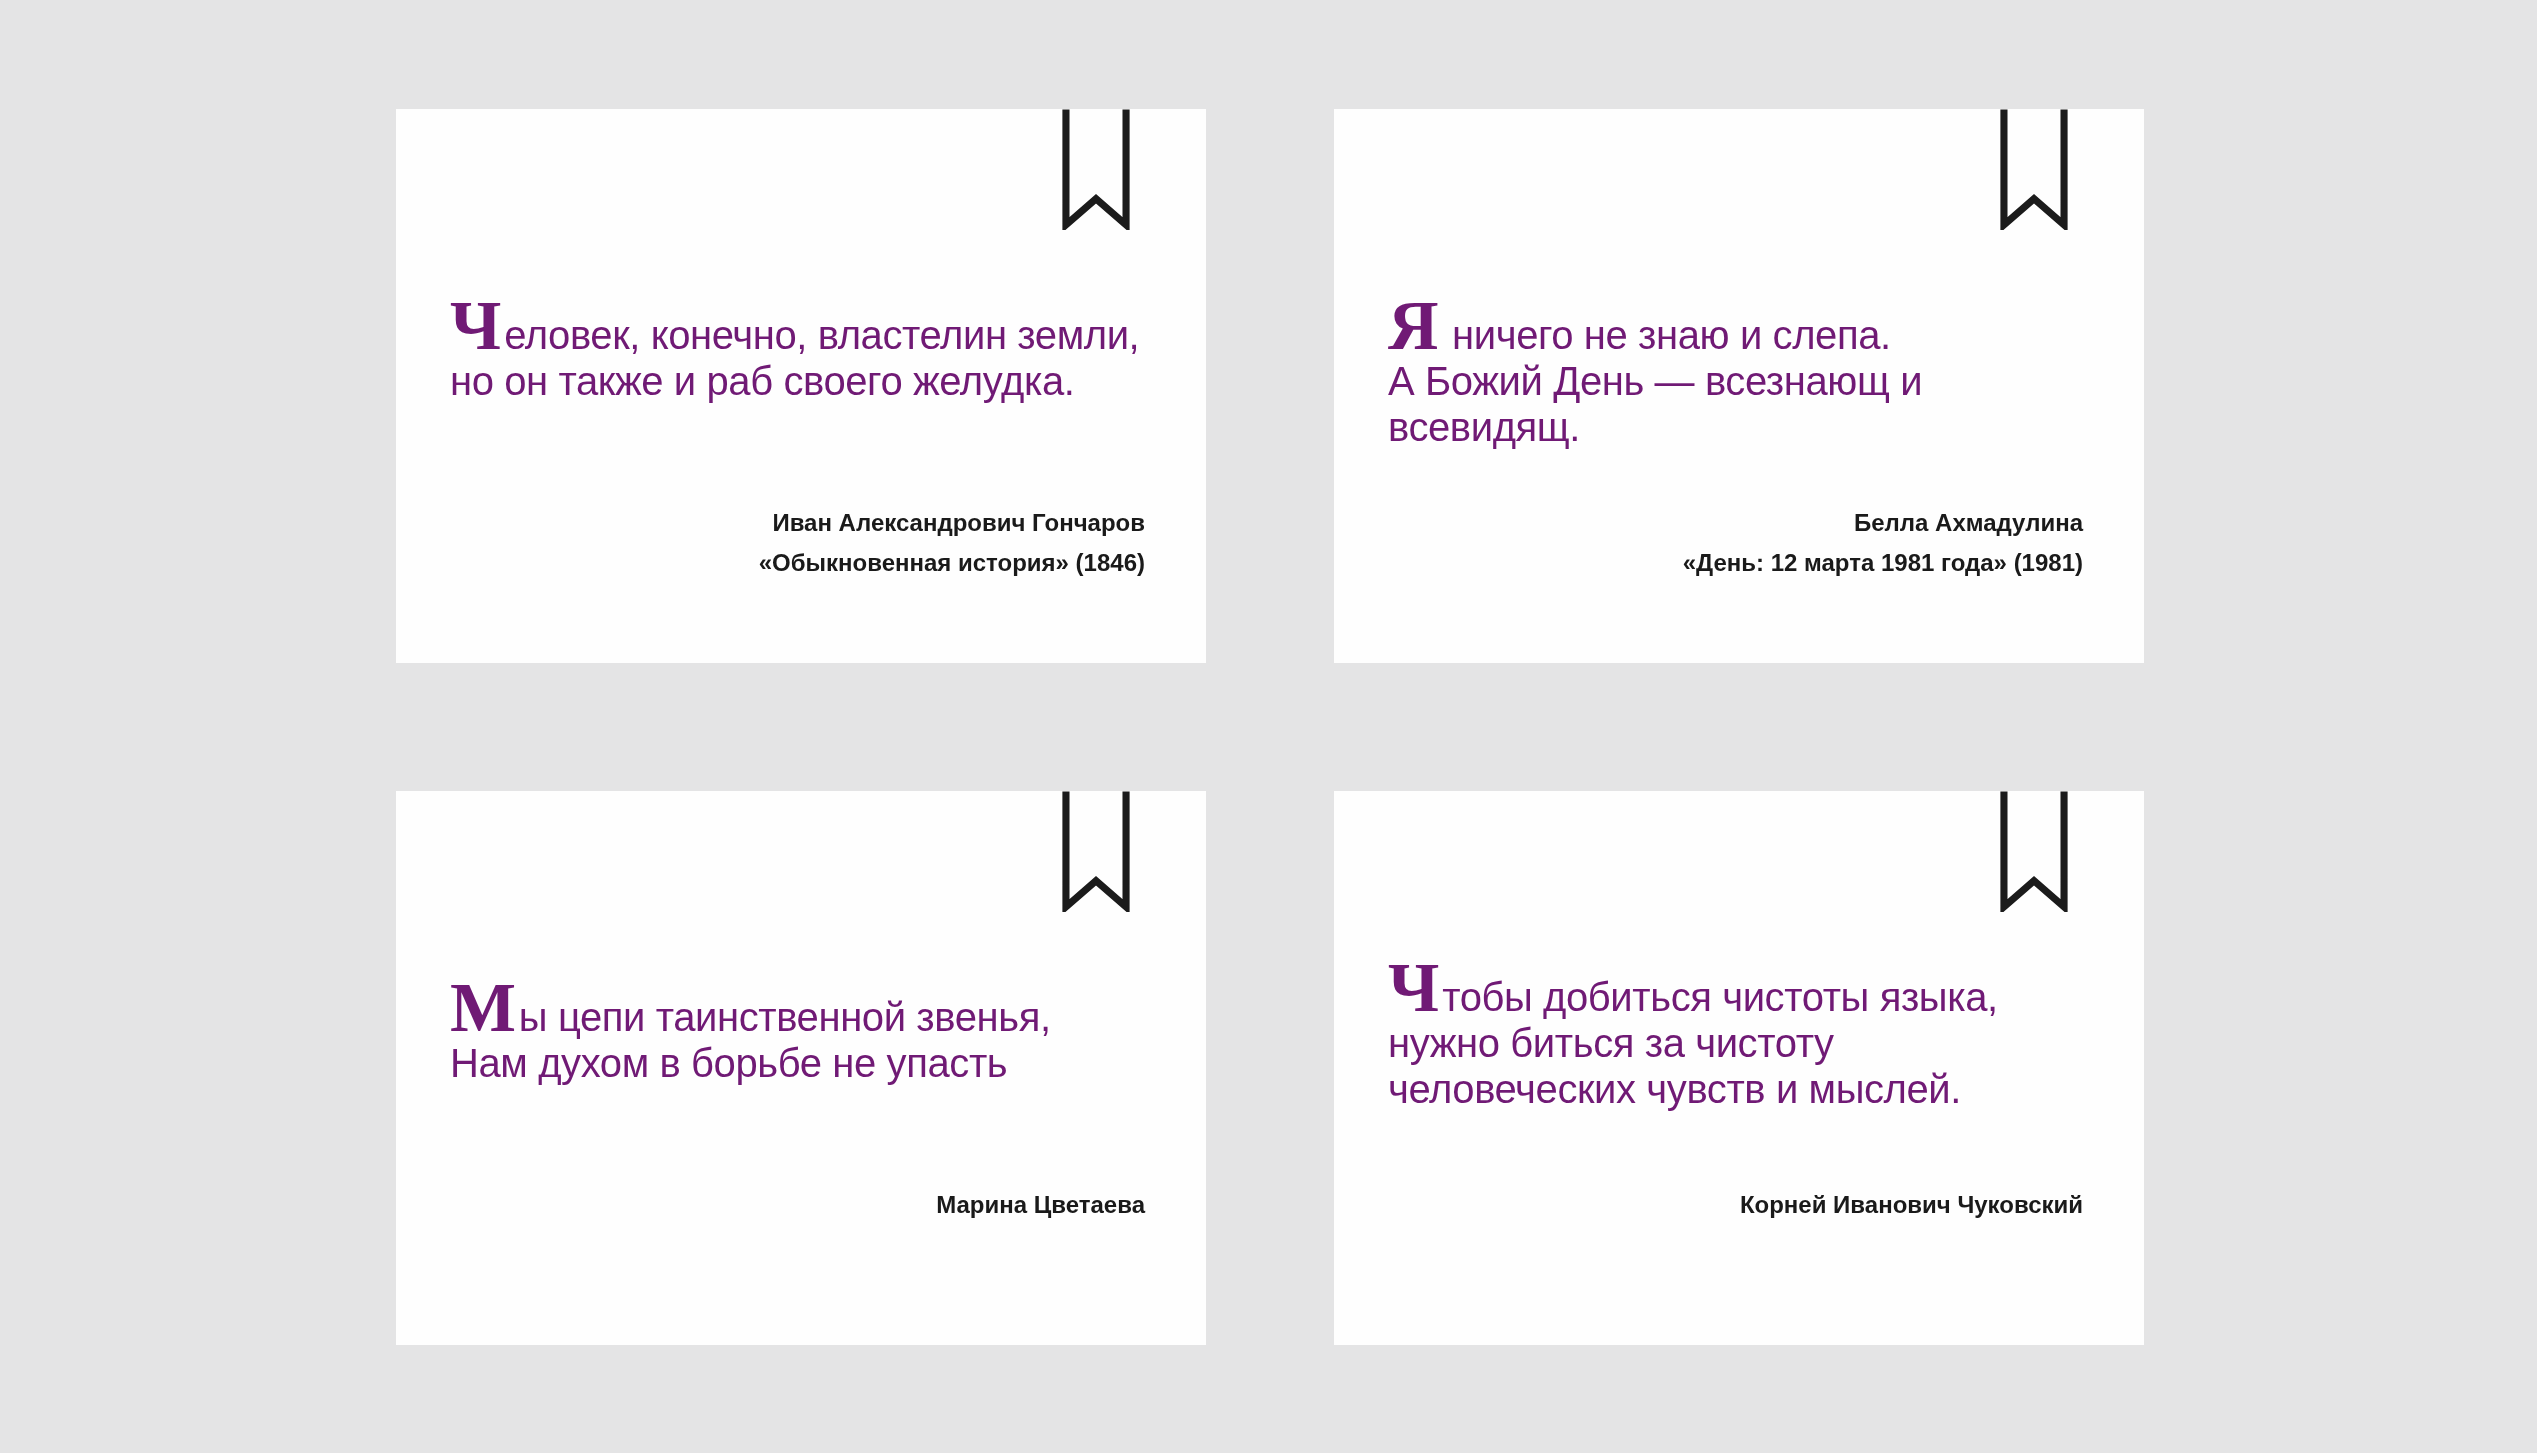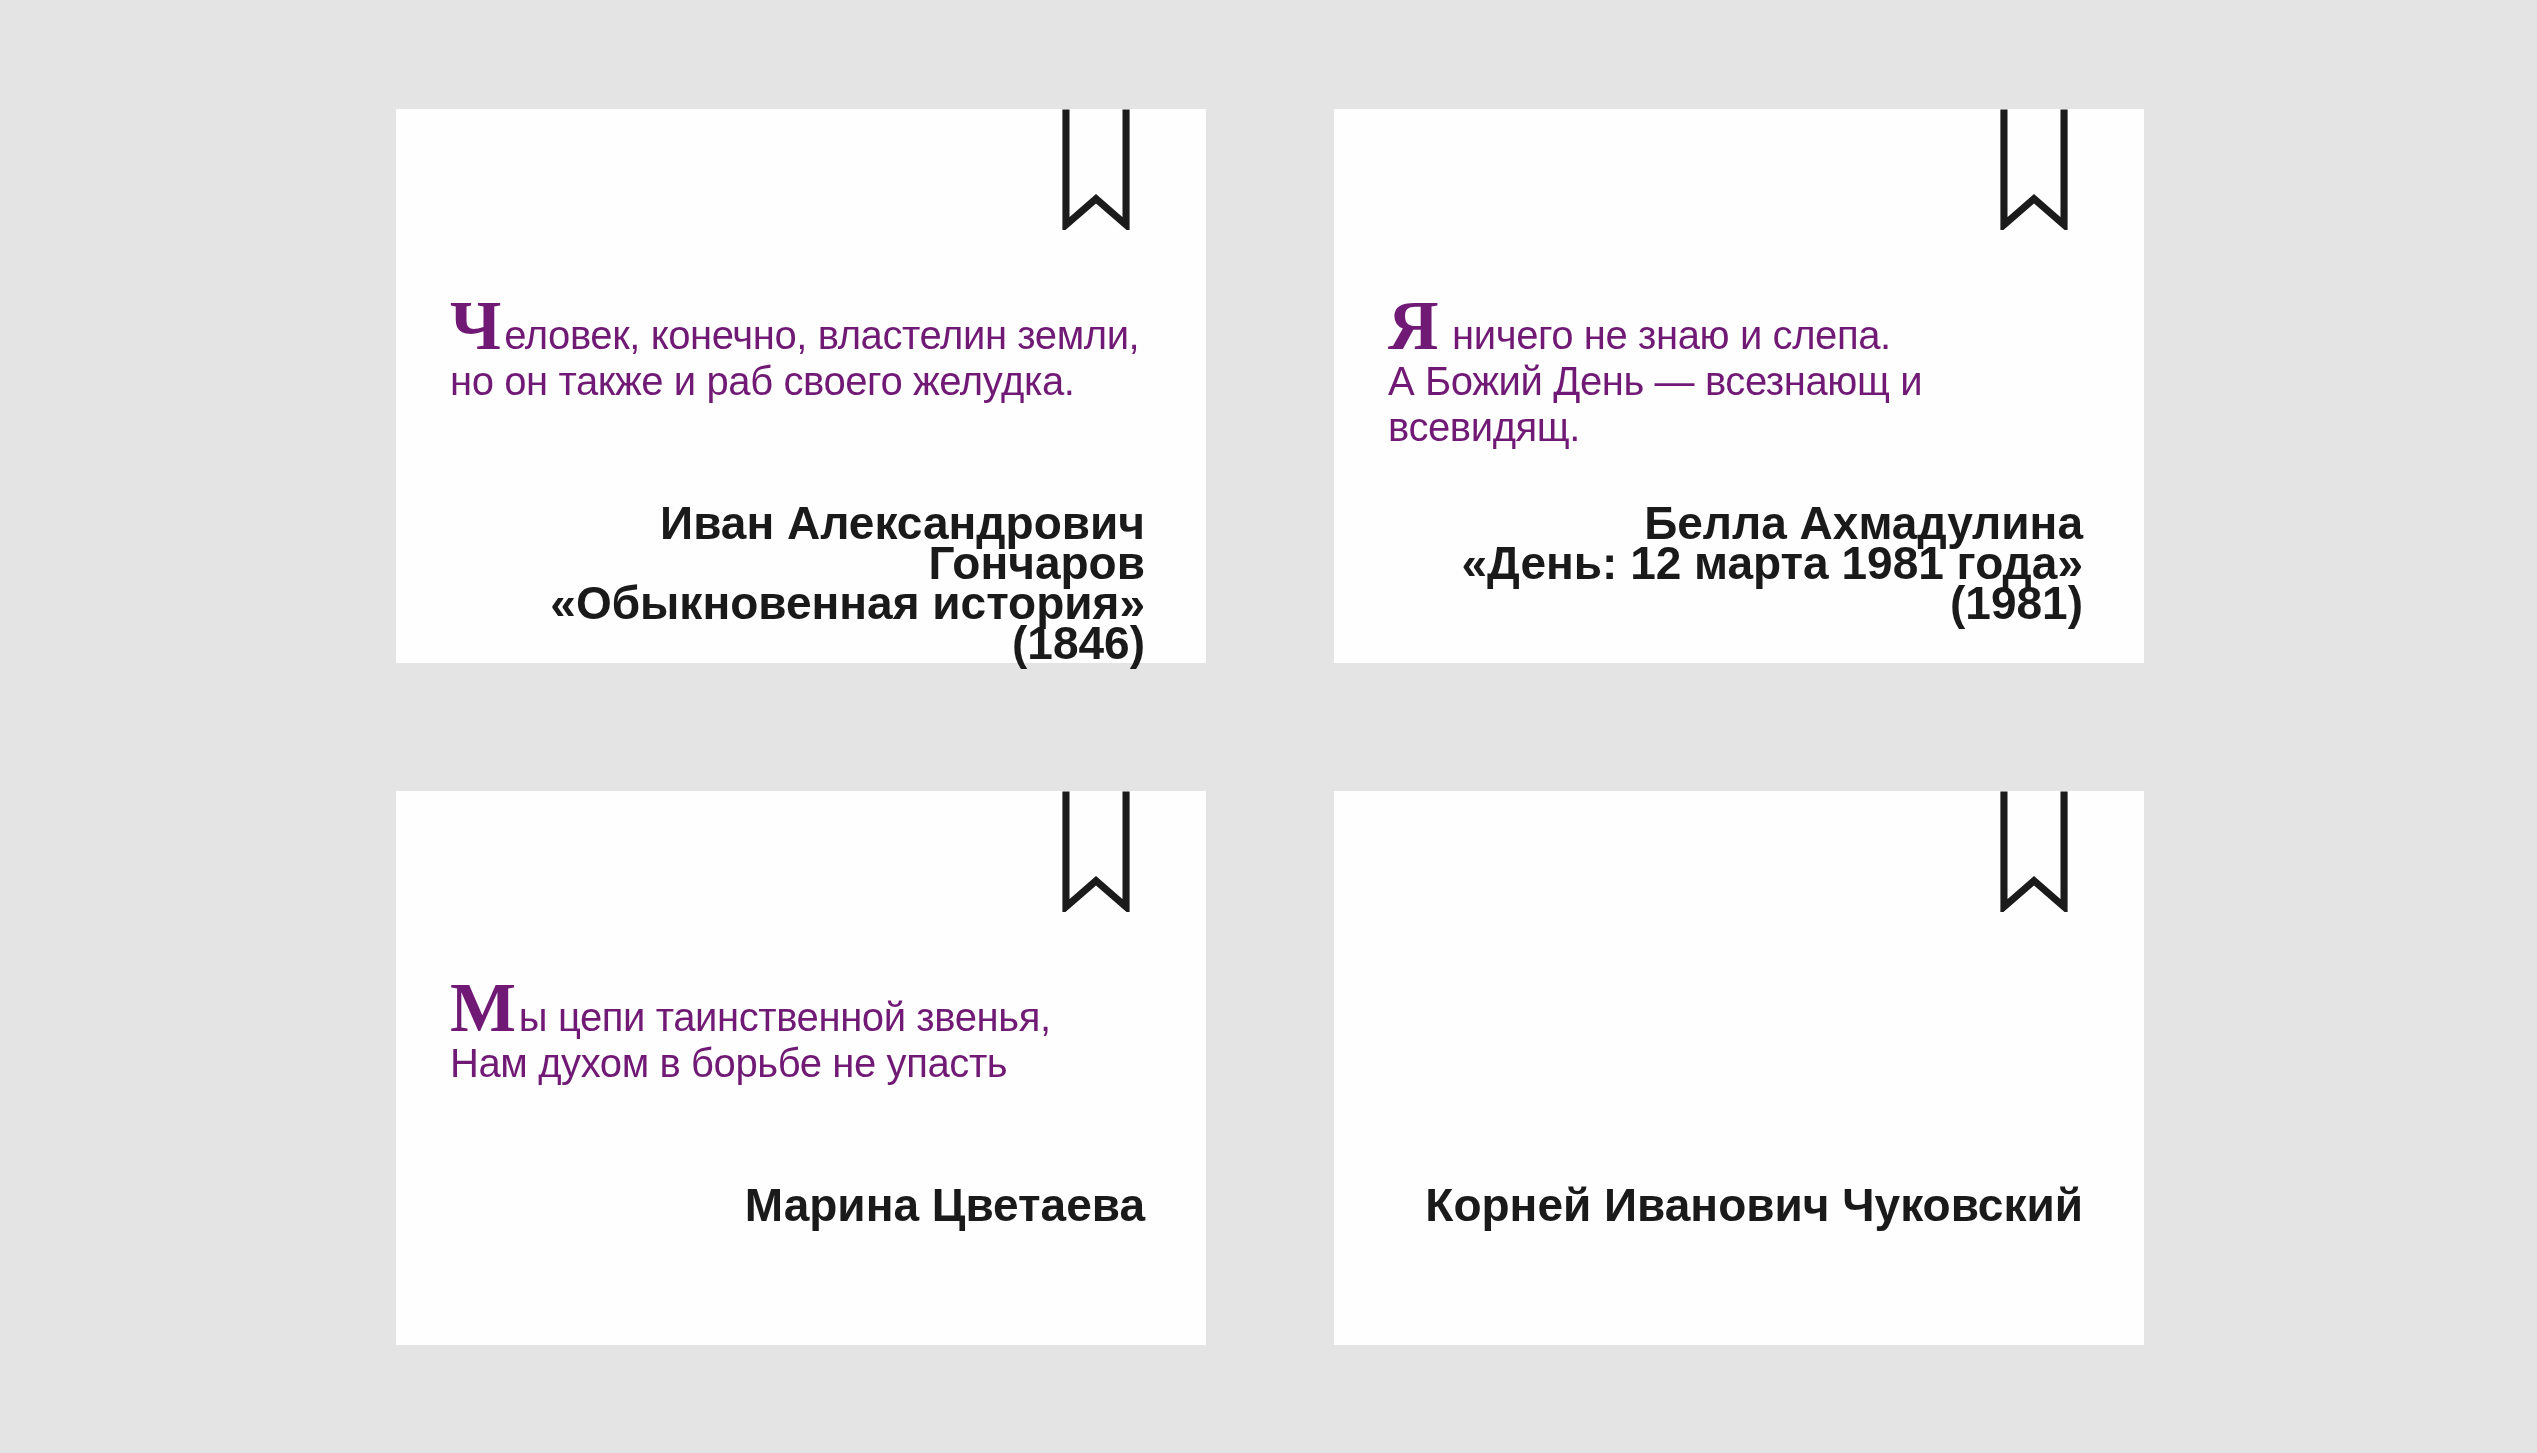--- a/index.html
+++ b/index.html
@@ -60,21 +60,21 @@
     line-height: 46px;
     margin-right: 3.2px;
   }
 
   .attribution {
     position: absolute;
     right: 61px;
     left: 48px;
     top: 394px;
     text-align: right;
-    font-size: 46px;
+    font-size: 24px;
     line-height: 40px;
     color: #1a1a1a;
   }
   .attribution .author { font-weight: 700; }
   .attribution .source { font-weight: 700; }
 </style>
 </head>
 <body>
 
 <figure class="card pos-1">
@@ -114,17 +114,18 @@
     <div class="author">Марина Цветаева</div>
   </figcaption>
 </figure>
 
 <figure class="card pos-4 three-lines">
   <span class="bookmark">
     <svg viewBox="0 0 86 152" xmlns="http://www.w3.org/2000/svg">
       <path d="M5 0 L5 146 L43 113 L81 146 L81 0"></path>
     </svg>
   </span>
+  <blockquote class="quote"><span class="dropcap">Ч</span>тобы добиться чистоты языка,<br>нужно биться за чистоту<br>человеческих чувств и мыслей.</blockquote>
   <figcaption class="attribution">
     <div class="author">Корней Иванович Чуковский</div>
   </figcaption>
 </figure>
 
 
 </body></html>

